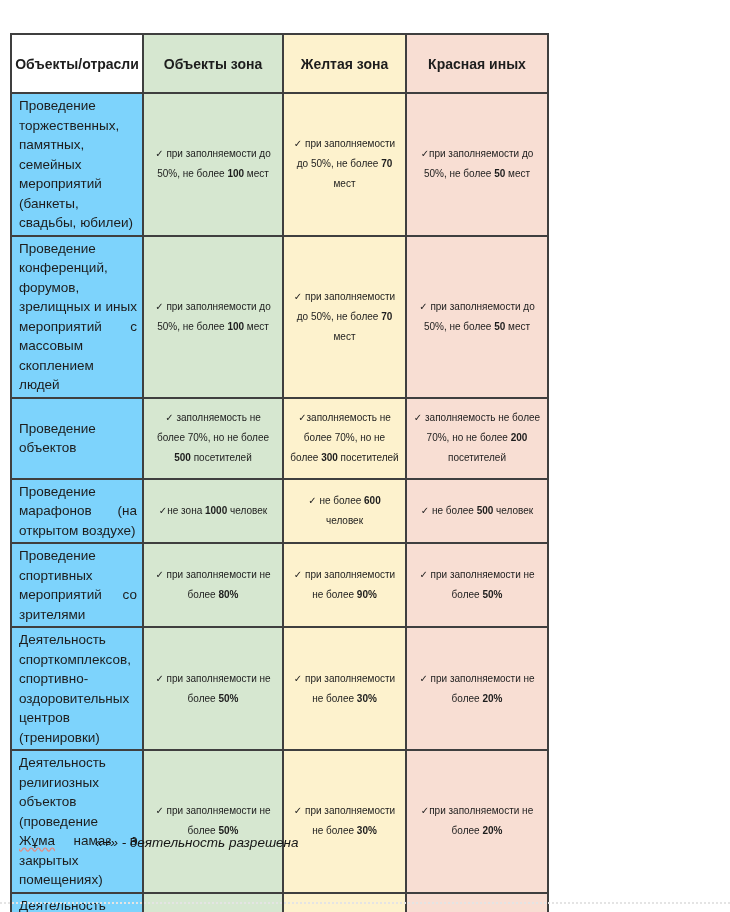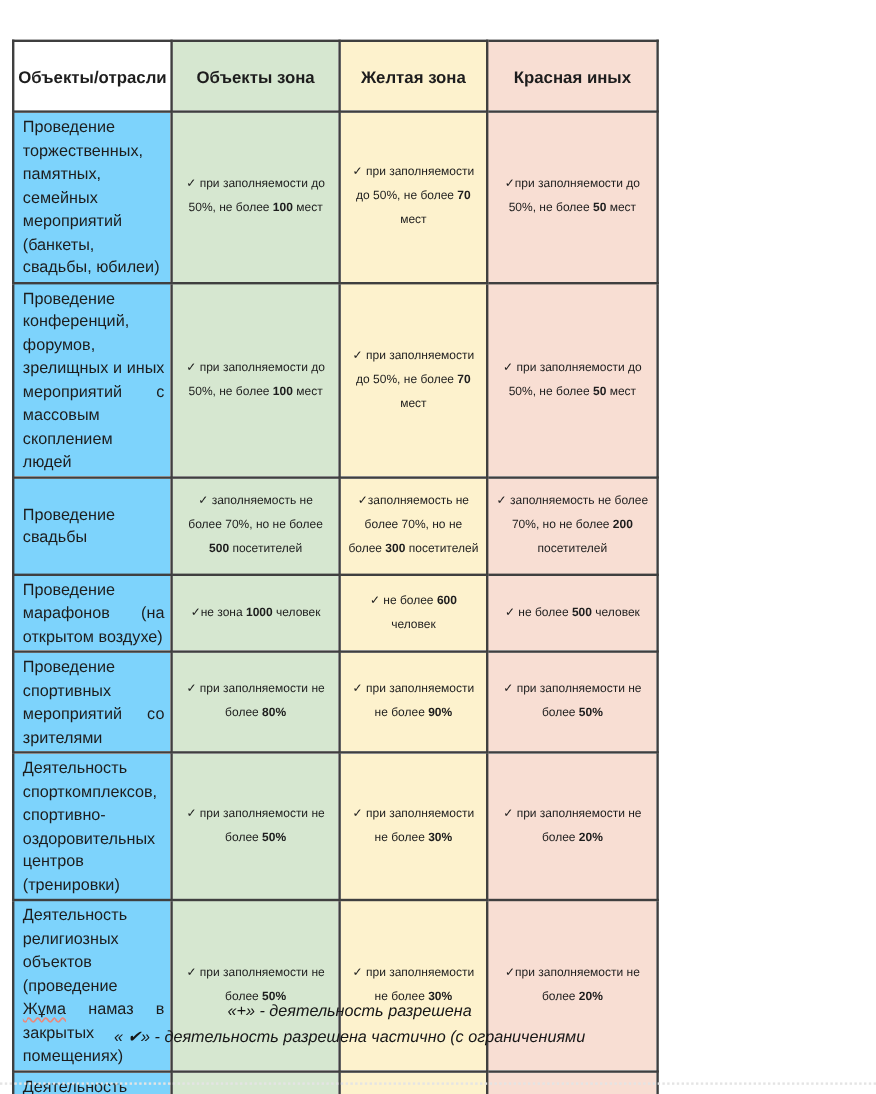--- a/index.html
+++ b/index.html
@@ -117,21 +117,21 @@
           <td class="cell zone-yellow"><span>✓ при заполняемости до 50%, не более </span><b>70</b><span> мест</span></td>
           <td class="cell zone-red"><span>✓при заполняемости до 50%, не более </span><b>50</b><span> мест</span></td>
         </tr>
         <tr>
           <td class="obj-cell"><span>Проведение конференций, форумов, зрелищных и иных мероприятий с массовым скоплением людей</span></td>
           <td class="cell zone-green"><span>✓ при заполняемости до 50%, не более </span><b>100</b><span> мест</span></td>
           <td class="cell zone-yellow"><span>✓ при заполняемости до 50%, не более </span><b>70</b><span> мест</span></td>
           <td class="cell zone-red"><span>✓ при заполняемости до 50%, не более </span><b>50</b><span> мест</span></td>
         </tr>
         <tr>
-          <td class="obj-cell"><span>Проведение свадьбы</span></td>
+          <td class="obj-cell"><span>Проведение объектов</span></td>
           <td class="cell zone-green"><span>✓ заполняемость не более 70%, но не более </span><b>500</b><span> посетителей</span></td>
           <td class="cell zone-yellow"><span>✓заполняемость не более 70%, но не более </span><b>300</b><span> посетителей</span></td>
           <td class="cell zone-red"><span>✓ заполняемость не более 70%, но не более </span><b>200</b><span> посетителей</span></td>
         </tr>
         <tr>
           <td class="obj-cell"><span>Проведение марафонов (на открытом воздухе)</span></td>
           <td class="cell zone-green"><span>✓не зона </span><b>1000</b><span> человек</span></td>
           <td class="cell zone-yellow"><span>✓ не более </span><b>600</b><span> человек</span></td>
           <td class="cell zone-red"><span>✓ не более </span><b>500</b><span> человек</span></td>
         </tr>
@@ -157,18 +157,17 @@
           <td class="obj-cell"><span>Деятельность игровых клубов (казино)</span></td>
           <td class="cell zone-green"><span>+</span></td>
           <td class="cell zone-yellow"><span>+</span></td>
           <td class="cell zone-red"><span>✓ не более 50 человек</span></td>
         </tr>
       </tbody>
   </table>
 
   <div class="legend">
     <div>«+» - деятельность разрешена</div>
-    <div>« ✔» - деятельность разрешена частично (с ограничениями</div>
   </div>
 
   <div class="bottom-divider"></div>
 
 </div>
 
 </body></html>

